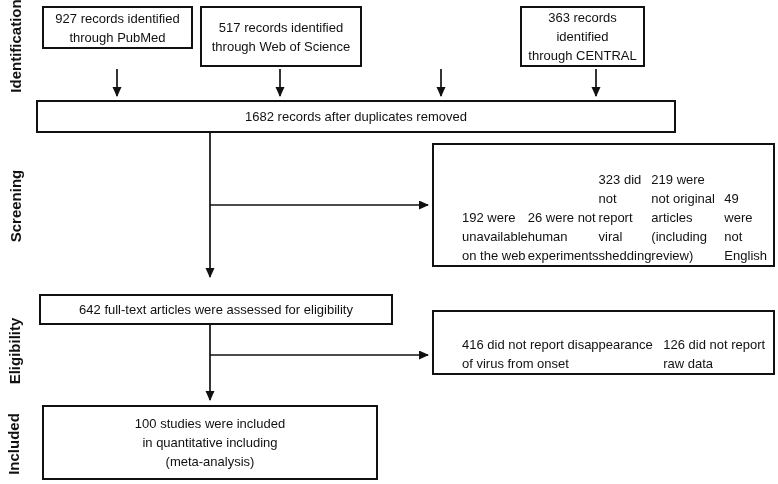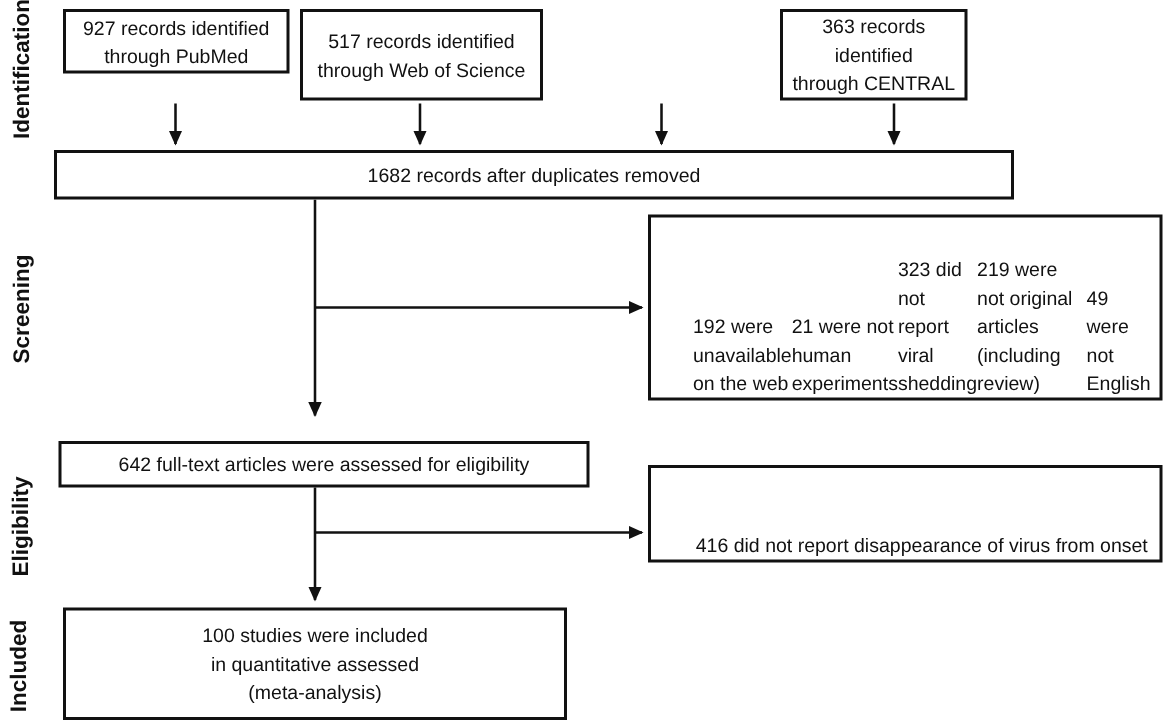--- a/index.html
+++ b/index.html
@@ -100,33 +100,34 @@
     <div class="multiline">363 records identified
 through CENTRAL</div>
   </div>
 
   <div class="box" style="left:36px; top:100px; width:640px; height:33px;">
     <div>1682 records after duplicates removed</div>
   </div>
 
   <div class="box reasons" style="left:432px; top:143px; width:343px; height:124px;">
     <span class="reason-line">192 were unavailable on the web</span>
-    <span class="reason-line">21 were not human experiments</span>
+    <span class="reason-line">26 were not human experiments</span>
     <span class="reason-line">323 did not report viral shedding</span>
     <span class="reason-line">219 were not original articles (including review)</span>
     <span class="reason-line">49 were not English</span>
   </div>
 
   <div class="box" style="left:39px; top:282px; width:354px; height:31px;margin-top:12px;">
     <div>642 full-text articles were assessed for eligibility</div>
   </div>
 
   <div class="box reasons" style="left:432px; top:310px; width:343px; height:65px;">
     <span class="reason-line">416 did not report disappearance of virus from onset</span>
+    <span class="reason-line">126 did not report raw data</span>
   </div>
 
   <div class="box" style="left:42px; top:405px; width:336px; height:75px;">
     <div class="multiline">100 studies were included
-in quantitative assessed
+in quantitative including
 (meta-analysis)</div>
   </div>
 
 </div>
 
 </body></html>

